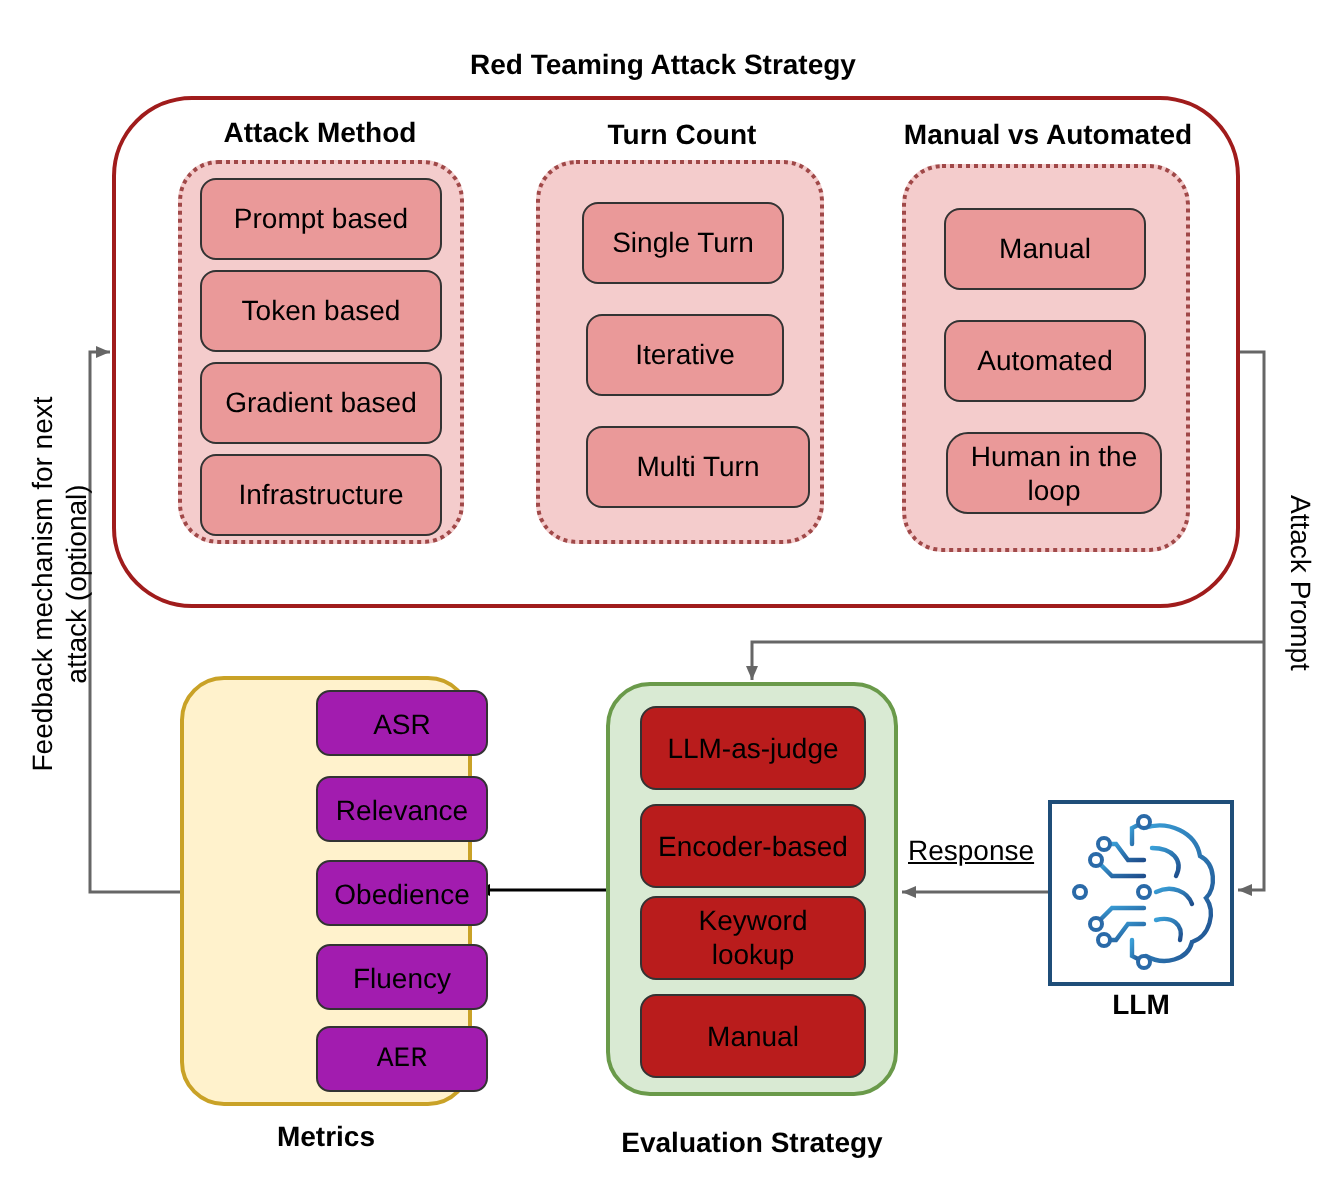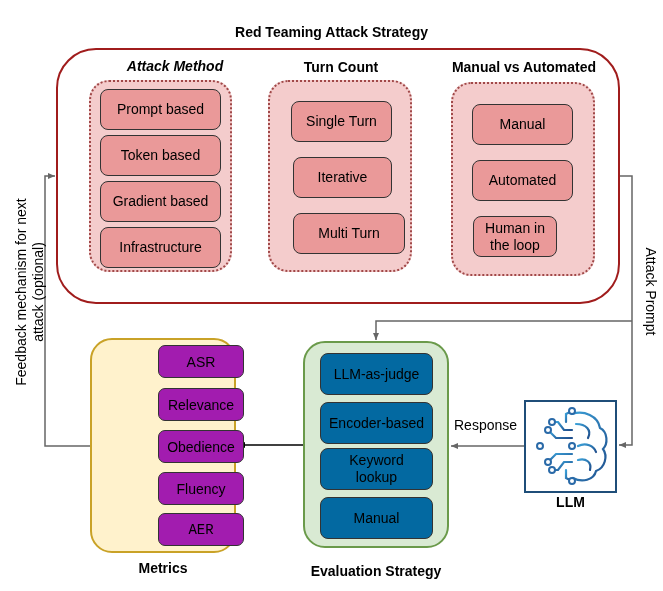--- a/index.html
+++ b/index.html
@@ -12,21 +12,21 @@
   .group-red { background:#f4cccc; border:2px dotted #a04848; border-radius:20px; box-sizing:border-box; }
   .box-red { background:#ea9999; border:1.5px solid #333; border-radius:8px; box-sizing:border-box;
              display:flex; align-items:center; justify-content:center; text-align:center;
              font-size:14px; line-height:17px; }
   .group-yellow { left:90px; top:338px; width:146px; height:215px; background:#fff2cc;
                   border:2px solid #c9a227; border-radius:22px; box-sizing:border-box; }
   .box-yellow { background:#a21caf; border:1.5px solid #333; border-radius:7px; box-sizing:border-box;
                 display:flex; align-items:center; justify-content:center; font-size:14px;margin-left:38px; }
   .group-green { left:303px; top:341px; width:146px; height:207px; background:#d9ead3;
                  border:2px solid #6a9a4a; border-radius:22px; box-sizing:border-box; }
-  .box-green { background:#0369a1; border:1.5px solid #333; border-radius:8px; box-sizing:border-box;
+  .box-green { background:#b91c1c; border:1.5px solid #333; border-radius:8px; box-sizing:border-box;
                display:flex; align-items:center; justify-content:center; text-align:center;
                font-size:14px; line-height:17px; }
   .llm-box { left:524px; top:400px; width:93px; height:93px; border:2px solid #1f4e79;
              box-sizing:border-box; background:#fff; }
   .label { font-size:14px; white-space:nowrap; }
   .vtext { font-size:14px; white-space:nowrap; line-height:17px; }
   svg.lines { position:absolute; left:0; top:0; }
 </style>
 </head>
 <body>
@@ -48,38 +48,38 @@
 
   <line x1="303" y1="445" x2="238" y2="445" stroke="#000" stroke-width="1.5" marker-end="url(#arrB)"></line>
 
   <polyline points="90,446 45,446 45,176 55,176" fill="none" stroke="#666" stroke-width="1.5" marker-end="url(#arrG)"></polyline>
 </svg>
 
 <div class="abs title" style="left:0; width:663px; top:24px;">Red Teaming Attack Strategy</div>
 
 <div class="abs outer-red"></div>
 
-<div class="abs title" style="left:105px; width:140px; top:58px;font-style:italic;">Attack Method</div>
+<div class="abs title" style="left:90px; width:140px; top:58px;">Attack Method</div>
 <div class="abs group-red" style="left:89px; top:80px; width:143px; height:192px;"></div>
 <div class="abs box-red" style="left:100px; top:89px; width:121px; height:41px;">Prompt based</div>
 <div class="abs box-red" style="left:100px; top:135px; width:121px; height:41px;">Token based</div>
 <div class="abs box-red" style="left:100px; top:181px; width:121px; height:41px;">Gradient based</div>
 <div class="abs box-red" style="left:100px; top:227px; width:121px; height:41px;">Infrastructure</div>
 
 <div class="abs title" style="left:270px; width:142px; top:59px;">Turn Count</div>
 <div class="abs group-red" style="left:268px; top:80px; width:144px; height:192px;"></div>
 <div class="abs box-red" style="left:291px; top:101px; width:101px; height:41px;">Single Turn</div>
 <div class="abs box-red" style="left:293px; top:157px; width:99px; height:41px;text-align:center;">Iterative</div>
 <div class="abs box-red" style="left:293px; top:213px; width:112px; height:41px;">Multi Turn</div>
 
 <div class="abs title" style="left:443px; width:162px; top:59px;">Manual vs Automated</div>
 <div class="abs group-red" style="left:451px; top:82px; width:144px; height:194px;"></div>
 <div class="abs box-red" style="left:472px; top:104px; width:101px; height:41px;">Manual</div>
 <div class="abs box-red" style="left:472px; top:160px; width:101px; height:41px;">Automated</div>
-<div class="abs box-red" style="left:473px; top:216px; width:84px; height:41px;">Human in the loop</div>
+<div class="abs box-red" style="left:473px; top:216px; width:108px; height:41px;border-radius:11px;">Human in the loop</div>
 
 <div class="abs vtext" style="left:-70px; top:275px; width:200px; text-align:center; transform:rotate(-90deg);">
   <div style="white-space:normal; width:190px; margin:0 auto;">Feedback mechanism for next attack (optional)</div>
 </div>
 
 <div class="abs vtext" style="left:600px; top:283px; width:100px; text-align:center; transform:rotate(90deg);">Attack Prompt</div>
 
 <div class="abs group-yellow"></div>
 <div class="abs box-yellow" style="left:120px; top:345px; width:86px; height:33px;">ASR</div>
 <div class="abs box-yellow" style="left:120px; top:388px; width:86px; height:33px;">Relevance</div>
@@ -88,21 +88,21 @@
 <div class="abs box-yellow" style="left:120px; top:513px; width:86px; height:33px;font-family:Liberation Mono, monospace;">AER</div>
 <div class="abs title" style="left:90px; width:146px; top:560px;">Metrics</div>
 
 <div class="abs group-green"></div>
 <div class="abs box-green" style="left:320px; top:353px; width:113px; height:42px;">LLM-as-judge</div>
 <div class="abs box-green" style="left:320px; top:402px; width:113px; height:42px;">Encoder-based</div>
 <div class="abs box-green" style="left:320px; top:448px; width:113px; height:42px; padding:0 16px;">Keyword lookup</div>
 <div class="abs box-green" style="left:320px; top:497px; width:113px; height:42px;">Manual</div>
 <div class="abs title" style="left:290px; width:172px; top:563px;">Evaluation Strategy</div>
 
-<div class="abs label" style="left:454px; top:417px;">Response</div>
+<div class="abs label" style="left:454px; top:417px;text-decoration:underline;">Response</div>
 
 <div class="abs llm-box">
   <svg width="89" height="89" viewBox="0 0 89 89">
     <defs>
       <linearGradient id="bg1" x1="0" y1="0" x2="1" y2="1">
         <stop offset="0" stop-color="#3aa0d8"></stop>
         <stop offset="1" stop-color="#1f4e8c"></stop>
       </linearGradient>
     </defs>
     <g fill="none" stroke="url(#bg1)" stroke-width="2.2" stroke-linecap="round">

